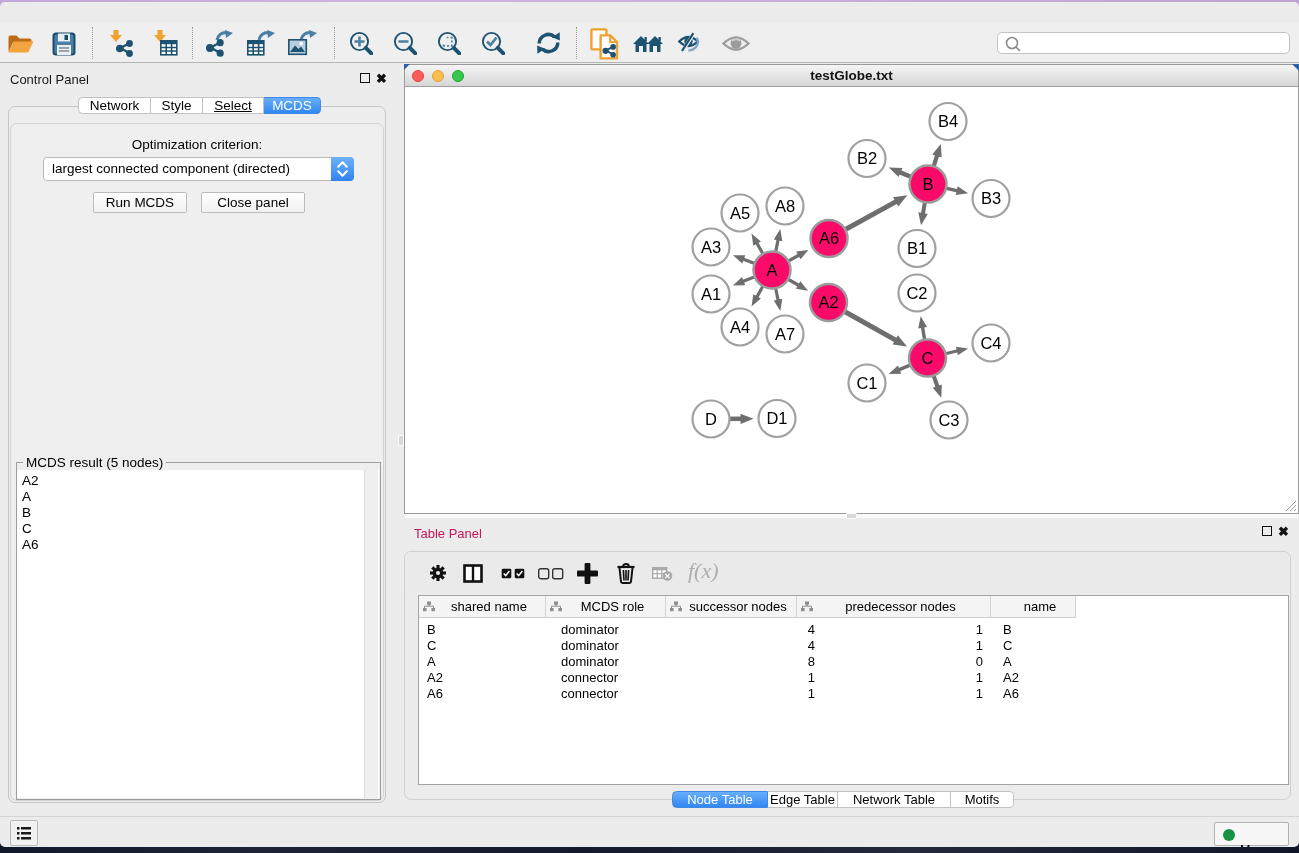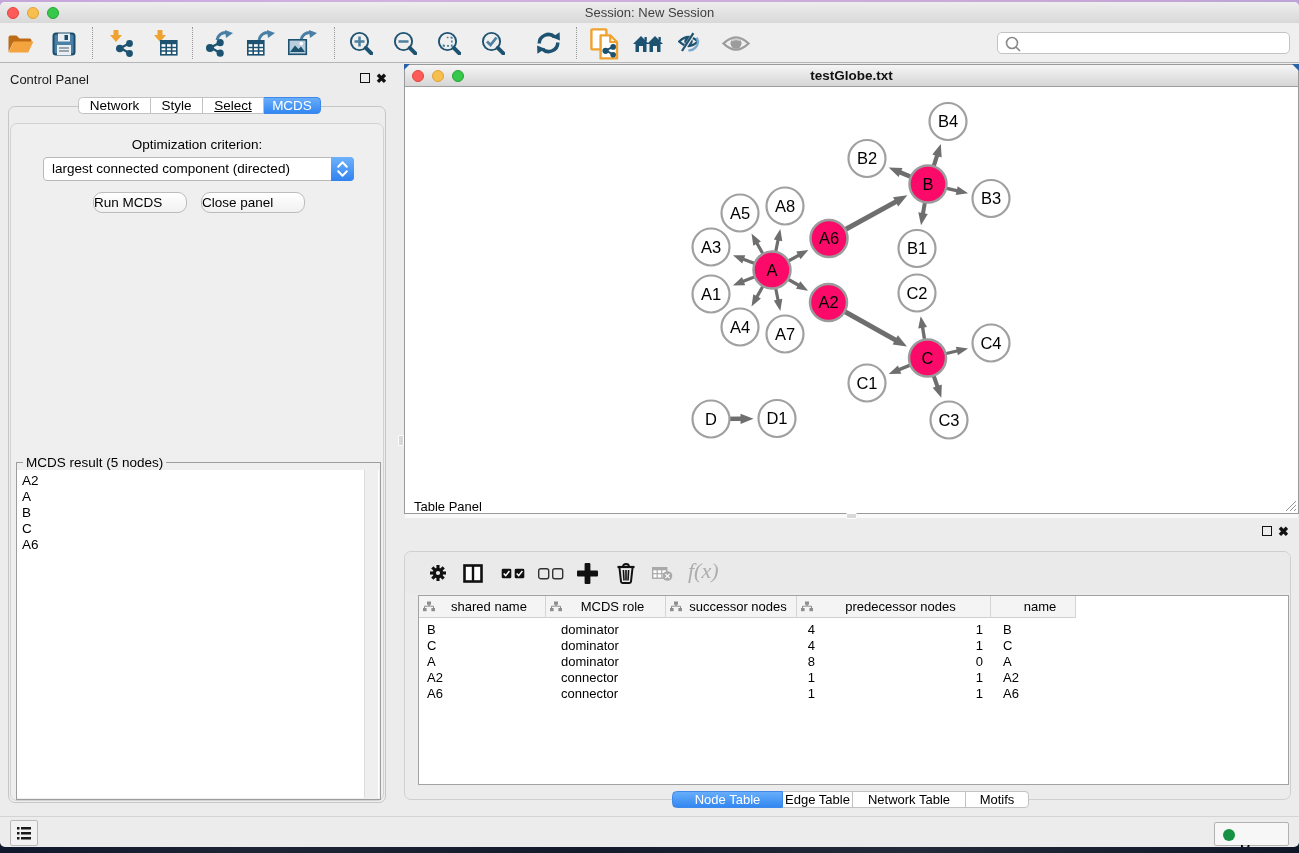--- a/index.html
+++ b/index.html
@@ -41,21 +41,21 @@
   .seg span:last-child { border-radius:0 4.5px 4.5px 0; }
   .seg span.sel { background:linear-gradient(#68aefb,#3287f1); color:#fff; border-color:#3d88e8; }
   #opt-label { position:absolute; top:135px; left:0; width:394px; text-align:center;
     font-size:13.5px; color:#000; }
   #combo { position:absolute; top:155px; left:43px; width:311px; height:24px;
     background:#fff; border:1px solid #b9b9b9; border-radius:4px; font-size:13.5px;
     line-height:22px; padding-left:8px; color:#000; }
   #combo .cap { position:absolute; right:-1px; top:-1px; width:23px; height:24px;
     background:linear-gradient(#6db2fb,#3182f0); border-radius:0 4px 4px 0; }
   .btn { position:absolute; height:21px; background:linear-gradient(#ffffff,#f1f1f1);
-    border:1px solid #bcbcbc; border-radius:9px; font-size:13.5px; text-align:left;
+    border:1px solid #bcbcbc; border-radius:2px; font-size:13.5px; text-align:center;
     line-height:19px; color:#000; }
   
   #fs { position:absolute; top:460px; left:16px; width:365px; height:338px;
     border:1px solid #9d9d9d; }
   #fs-legend { position:absolute; top:453px; left:23px; background:#eeeeee;
     font-size:13.5px; padding:0 3px; color:#000; }
   #fs-list { position:absolute; top:468px; left:17px; width:362px; height:328px;
     background:#fff; font-size:13.5px; line-height:16px; padding:3px 0 0 5px; }
   #fs-sb { position:absolute; top:0px; right:1px; width:14px; height:328px;
     background:#efefef; border-left:1px solid #dcdcdc; }
@@ -71,21 +71,21 @@
     background:linear-gradient(#f5f5f5,#d6d6d6); border-bottom:1px solid #9f9f9f;
     border-radius:6px 6px 0 0; }
   #net-title .t1 { left:7px;  background:#fc5b57; border:0.5px solid #e2453f; }
   #net-title .t2 { left:27px; background:#f7bf4f; border:0.5px solid #e0a334; }
   #net-title .t3 { left:47px; background:#35c84a; border:0.5px solid #27a436; }
   #net-title .ttl { position:absolute; top:0; left:0; width:100%; text-align:center;
     font-size:13.5px; line-height:21px; color:#111; font-weight:700; }
   .bluecorner { position:absolute; width:12px; height:12px; }
   #grip { position:absolute; right:1px; bottom:1px; width:14px; height:14px; }
   
-  #tp-title { position:absolute; top:497px; left:414px; font-size:13px; color:#000000; }
+  #tp-title { position:absolute; top:524px; left:414px; font-size:13px; color:#be185d; }
   #tp-box { position:absolute; top:549px; left:404px; width:887px; height:249px;
     border:1px solid #d0d0d0; border-radius:7px; background:#ececec; }
   #tp-toolbar { position:absolute; top:550px; left:405px; width:885px; height:41px;
     background:#eaeaea; border-radius:7px 7px 0 0; }
   #tbl { position:absolute; top:593px; left:418px; width:871px; height:190px;
     background:#fff; border:1px solid #a2a2a2; font-size:13px; }
   #tbl .hdr { position:absolute; top:0; left:0; height:22px; width:657px; display:flex;
     background:#f4f4f4; border-bottom:1px solid #cfcfcf; }
   #tbl .hdr div { border-right:1px solid #d4d4d4; height:22px; line-height:21px; font-size:13px; padding-left:14px;
     text-align:center; position:relative; color:#000; }
@@ -104,26 +104,20 @@
     font-size:12.5px; line-height:22px; color:#000; }
   #mem .mtxt { position:absolute; left:25px; top:0;margin-top:16px; }
   #mem .dot { position:absolute; left:8px; top:6px; width:12px; height:12px;
     border-radius:50%; background:#179142; }
 </style>
 </head>
 <body>
 <div id="wall-top"></div>
 <div id="wall-bottom"></div>
 <div id="app">
-  <div id="titlebar">
-    <div class="tl t1"></div>
-      <div class="tl t2"></div>
-      <div class="tl t3"></div>
-    <div class="ttl">Session: New Session</div>
-  </div>
   <div id="toolbar">
     <svg class="tbi" style="left:7px;top:8px" width="27" height="24" viewBox="0 0 27 24">
         <path d="M1.5 21 L1.5 6.5 Q1.5 4.5 3.5 4.5 L9.5 4.5 L12.5 7.5 L22.5 7.5 Q24.5 7.5 24.5 9.5 L24.5 11.5 L6 11.5 Z" fill="#bd6b14"></path>
         <path d="M1.5 21.5 L6.8 10.5 L26.5 10.5 L21.2 21.5 Z" fill="#f3a43f"></path>
       </svg>
     <svg class="tbi" style="left:52px;top:9px" width="24" height="24" viewBox="0 0 24 24">
         <rect x="1.5" y="1.5" width="21" height="21" rx="2.5" fill="#4a80a5" stroke="#1b4c6a" stroke-width="2"></rect>
 <rect x="6" y="1.5" width="12" height="8" fill="#e9eef2"></rect>
 <rect x="12.5" y="3" width="3.5" height="5" fill="#184b69"></rect>
 <rect x="5" y="13" width="14" height="10" fill="#e9eef2"></rect>
@@ -532,21 +526,21 @@
       </div>
     <div class="trow" style="top:90px;">
         <span style="left:8px;">A6</span>
         <span style="left:142px;">connector</span>
         <span style="left:378px;width:18px;text-align:right;">1</span>
         <span style="left:546px;width:18px;text-align:right;">1</span>
         <span style="left:584px;">A6</span>
       </div>
   </div>
   <div class="seg" style="top:789px; left:672px; font-size:13px;">
-    <span class="sel" style="width:111px;">Node Table</span>
+    <span class="sel" style="width:96px;">Node Table</span>
       <span style="width:70px;">Edge Table</span>
       <span style="width:113px;">Network Table</span>
       <span style="width:63px;">Motifs</span>
   </div>
 
   <div id="statusline"></div>
   <div id="stat-left"><svg width="26" height="24" viewBox="0 0 26 24">
         <g fill="#1a1a1a">
           <rect x="6" y="6" width="2.5" height="2.5"></rect>
           <rect x="10" y="6" width="10" height="2.5"></rect>

